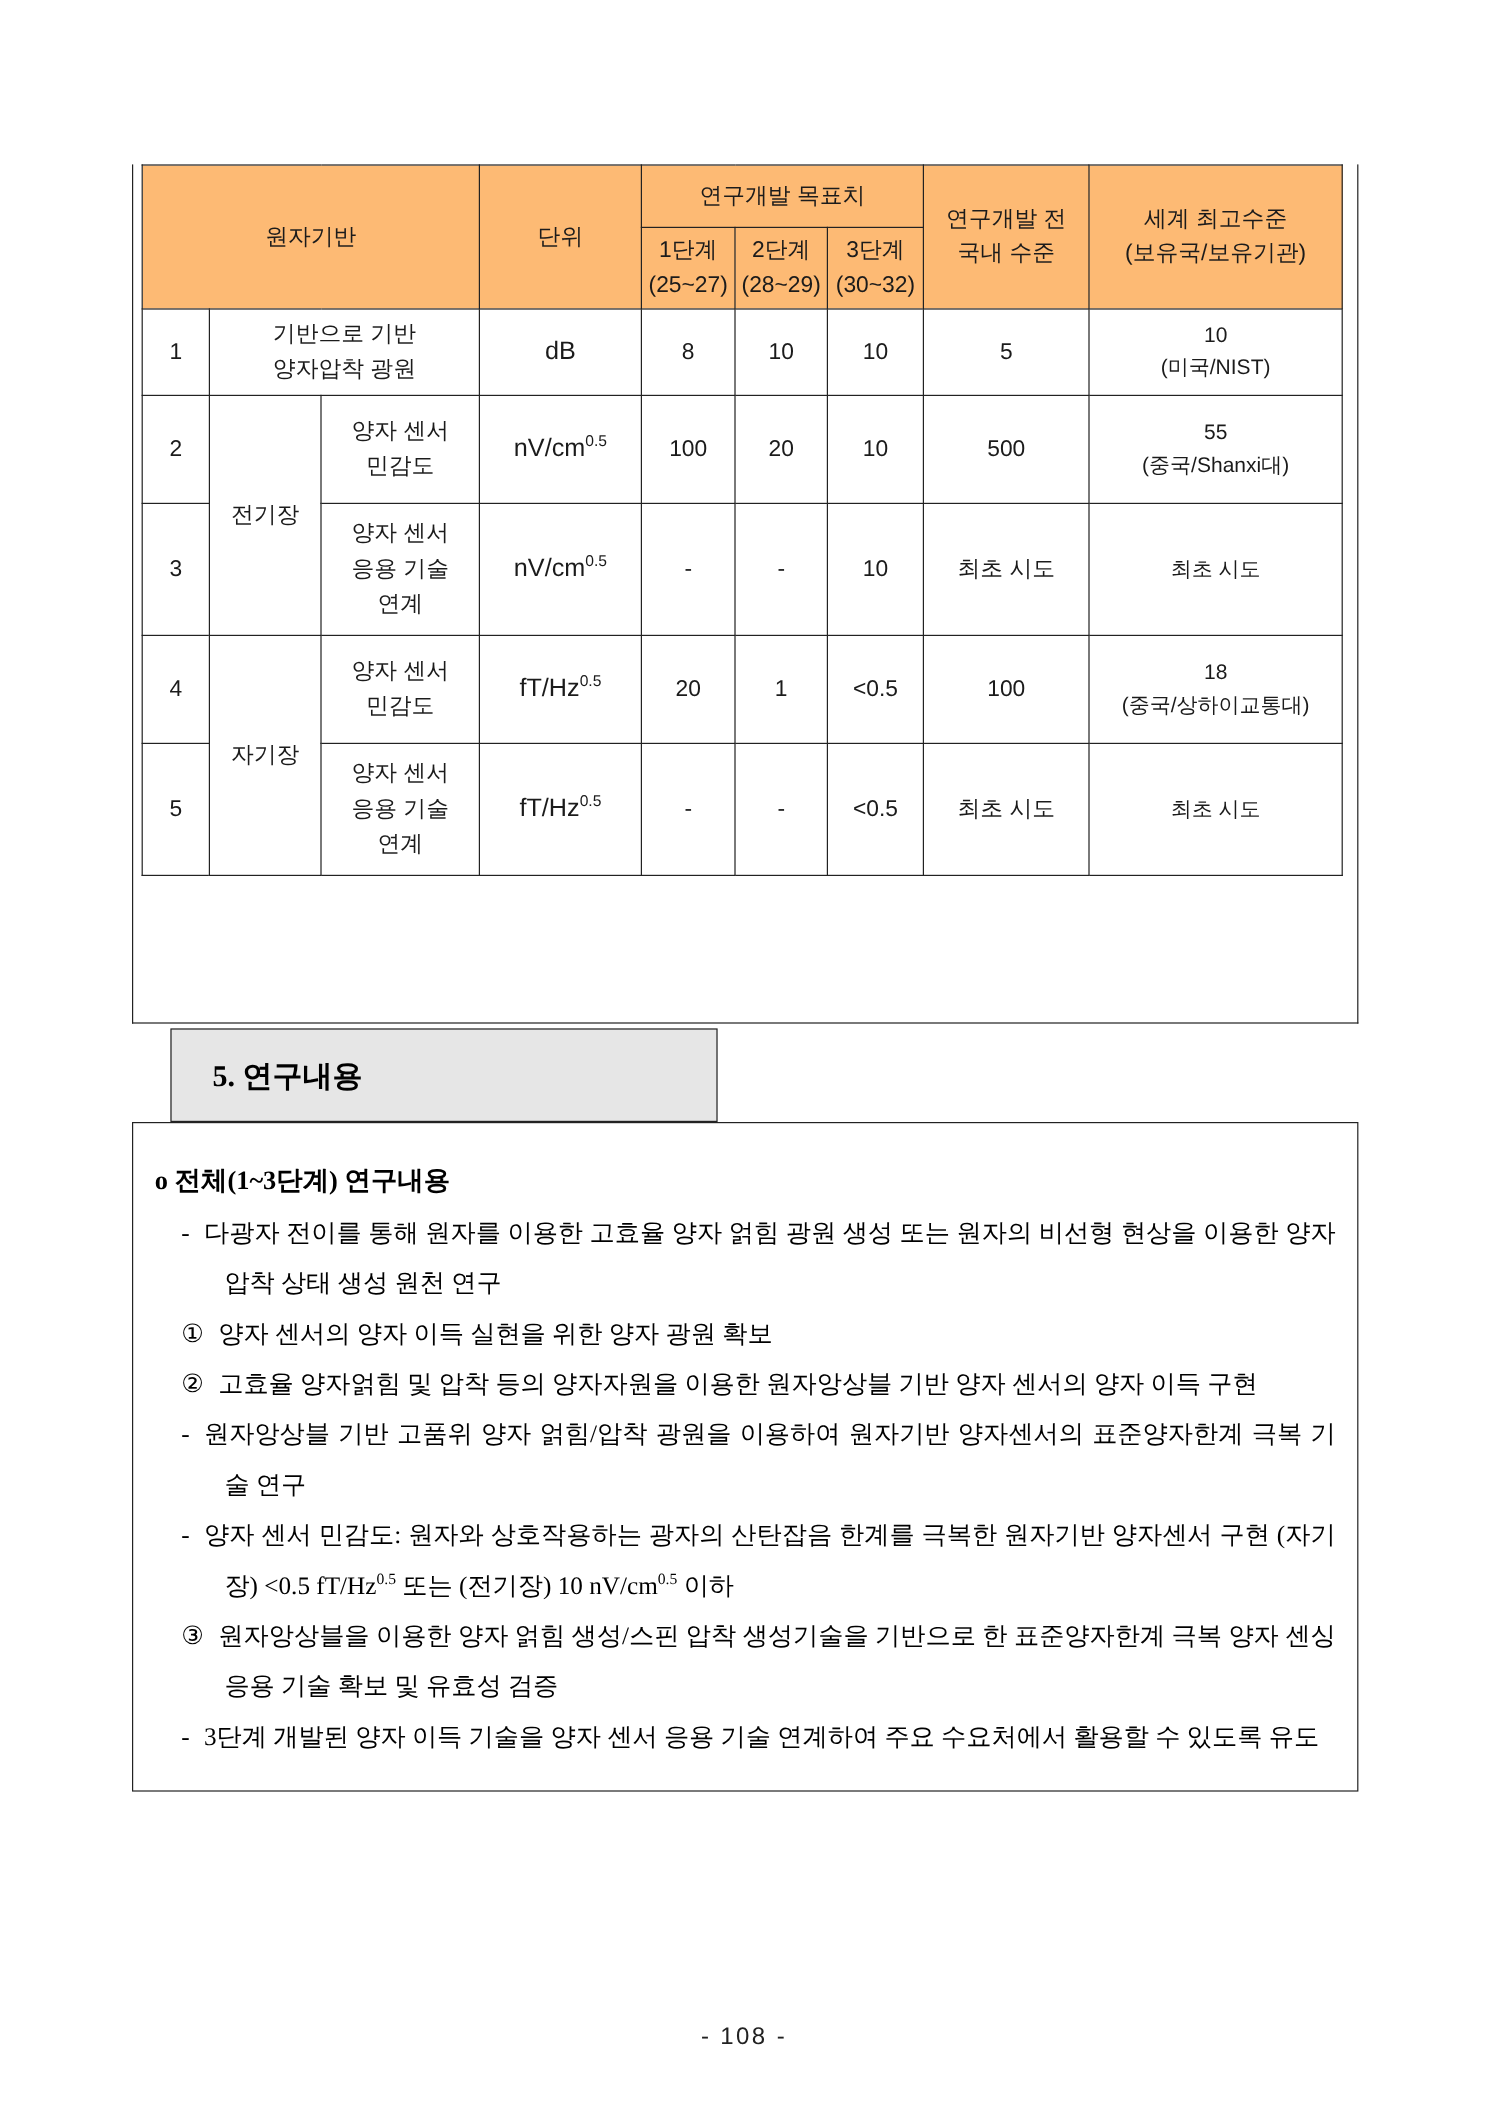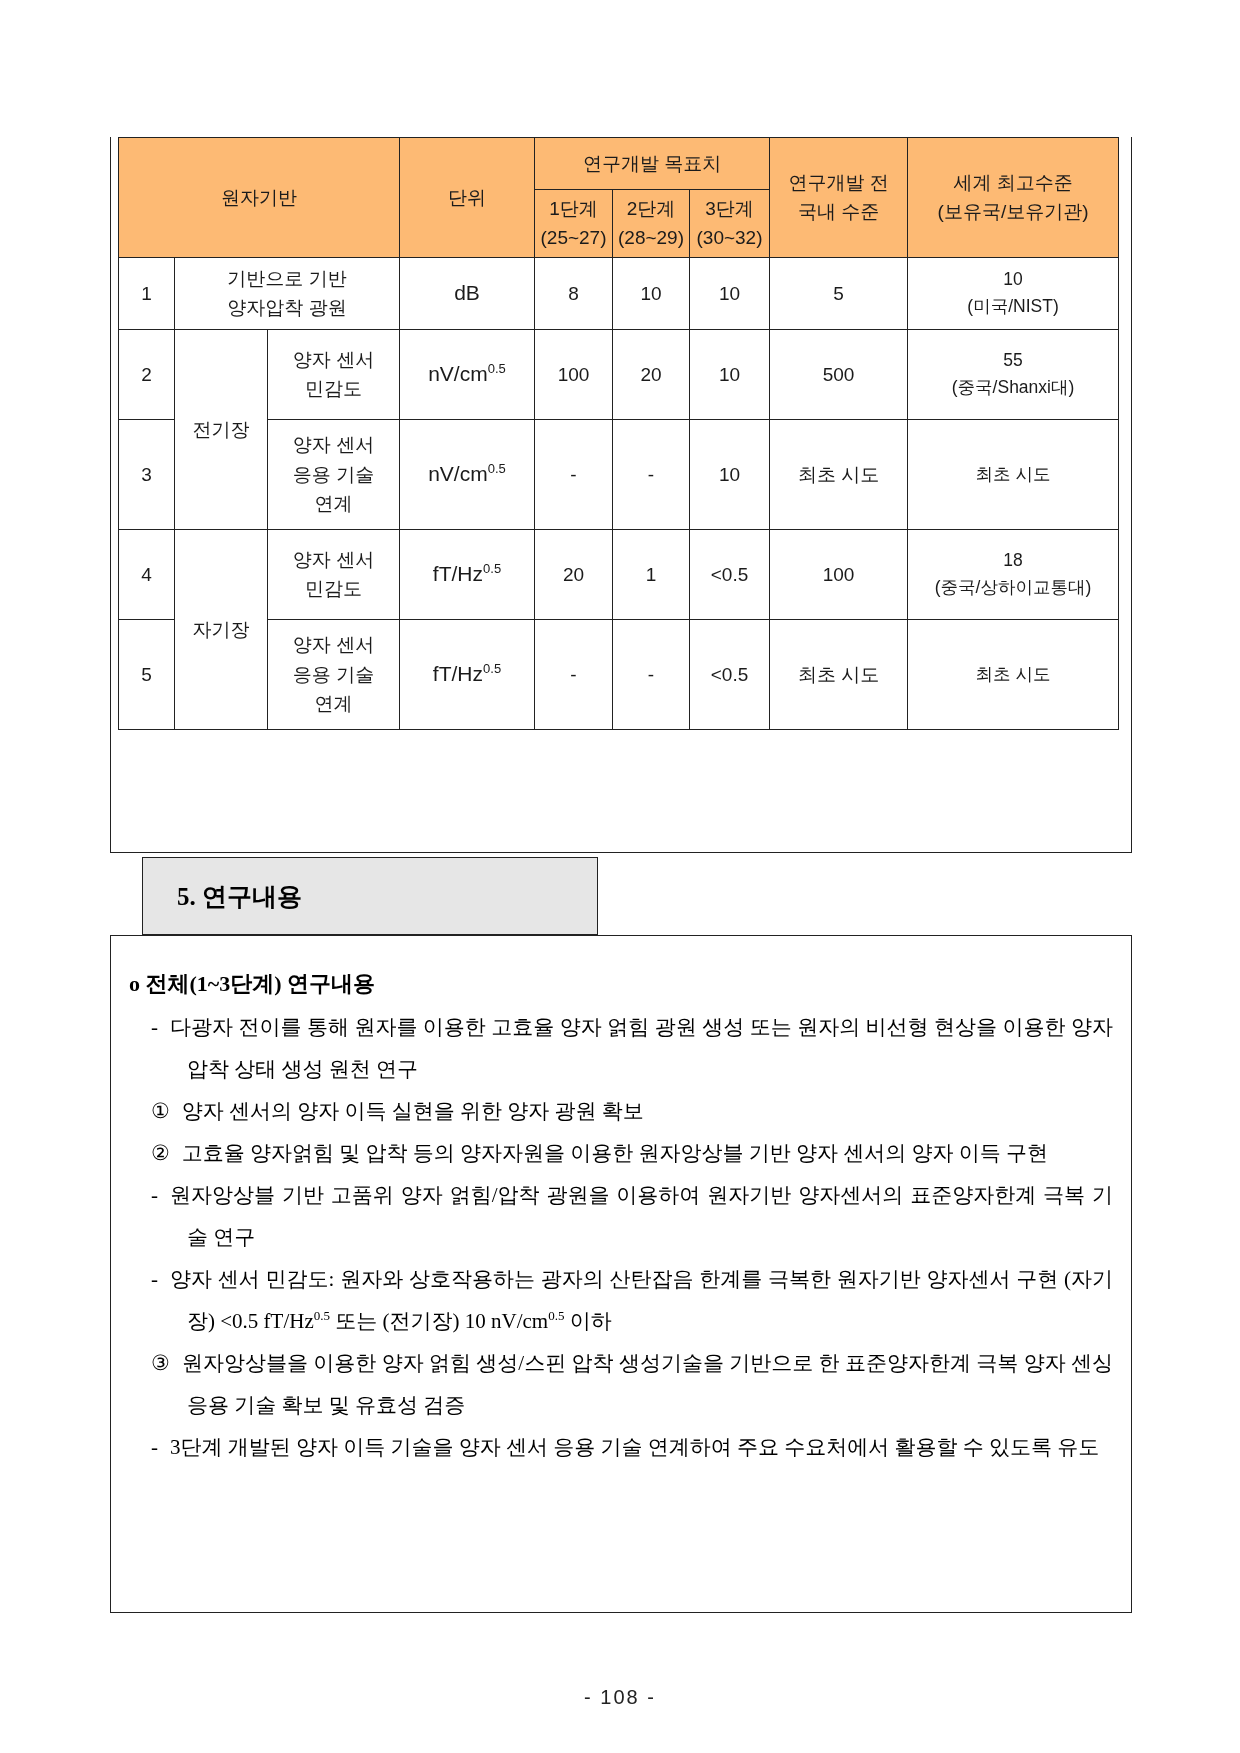--- a/index.html
+++ b/index.html
@@ -36,21 +36,21 @@
   
   .section-bar {
     position:absolute; left:110px; top:857px; width:456px; height:78px;
     background:#e6e6e6; border:1.5px solid #222; box-sizing:border-box;
     display:flex; align-items:center; padding-left:34px;
     font-family:"Liberation Serif","DejaVu Serif",serif; font-size:25px; font-weight:bold; color:#000;margin-left:32px;
   }
 
   
   .content-box {
-    position:absolute; left:110px; top:935px; width:1022px; height:678px;
+    position:absolute; left:110px; top:935px; width:1022px; height:558px;
     border:1.5px solid #222; box-sizing:border-box; padding:26px 18px 0 18px;
     font-family:"Liberation Serif","DejaVu Serif",serif; font-size:21px; color:#000;
     overflow:hidden;
   }
   .content-box p { margin:0; line-height:2.0; text-align:justify; }
   .content-heading { font-weight:bold; font-size:22px; }
   .li { padding-left:58px; text-indent:-36px; }
   .mk { margin-right:12px; }
 
   .page-number {

